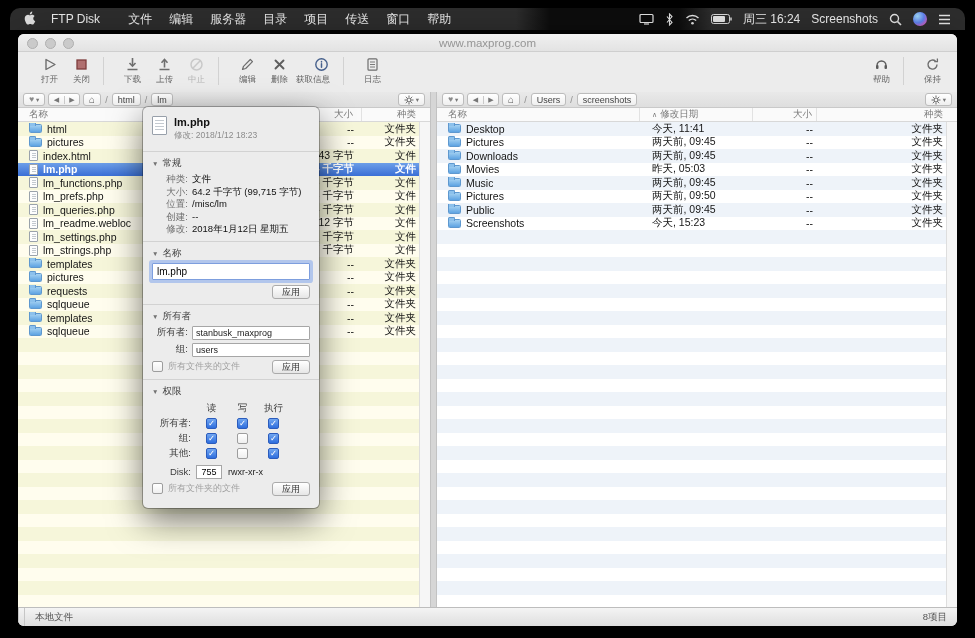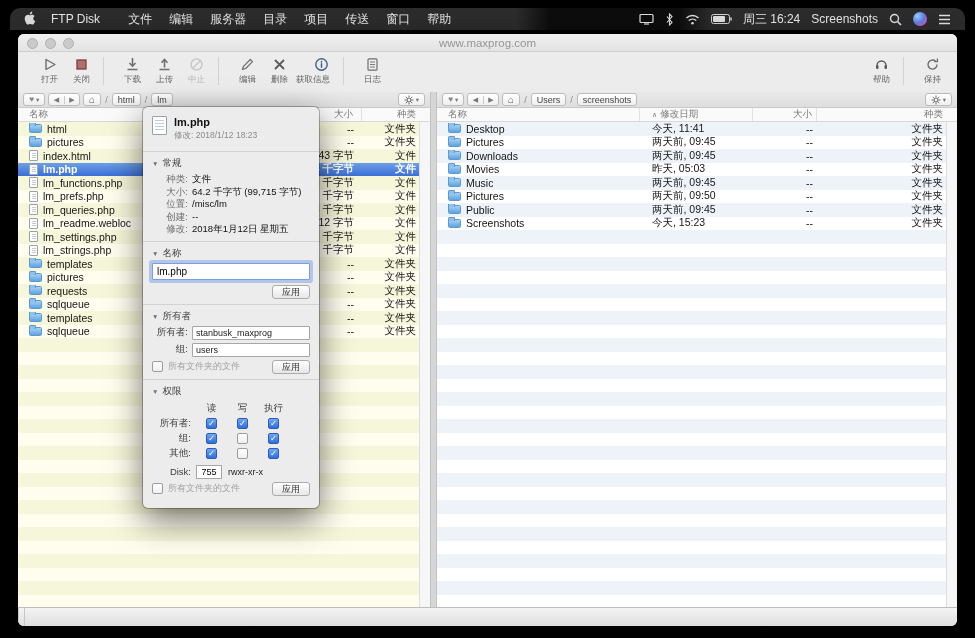--- a/index.html
+++ b/index.html
@@ -634,20 +634,25 @@
             <div class="frow"></div>
             <div class="frow"></div>
           </div>
         <div class="vscroll"></div>
       </div>
     </div>
   </div>
 
   <div class="statusbar">
     <div class="sb-div"></div>
+    <div class="sb-right">
+      <span>本地文件</span>
+      <span class="spacer"></span>
+      <span>8项目</span>
+    </div>
   </div>
 </div>
 
 <div class="infopanel">
   <div class="ip-body">
     <div class="ip-filehead">
       <span class="ip-ficon"></span>
       <div>
         <div class="ip-fname">lm.php</div>
         <div class="ip-fmod">修改: 2018/1/12 18:23</div>

